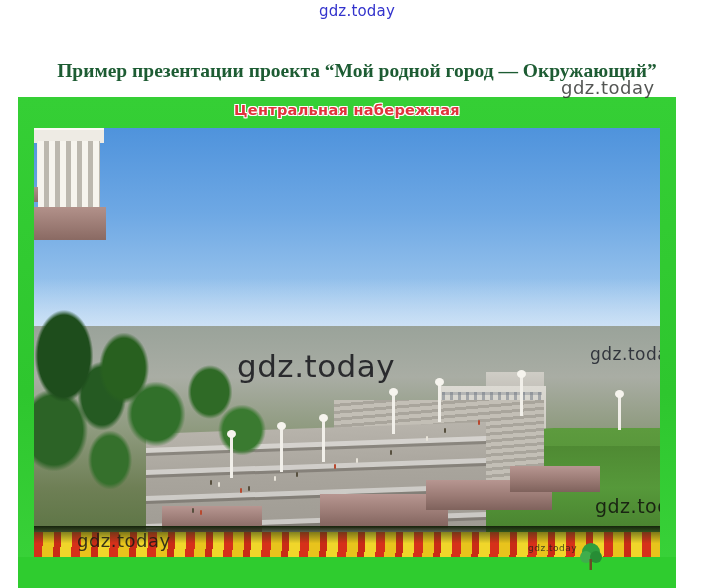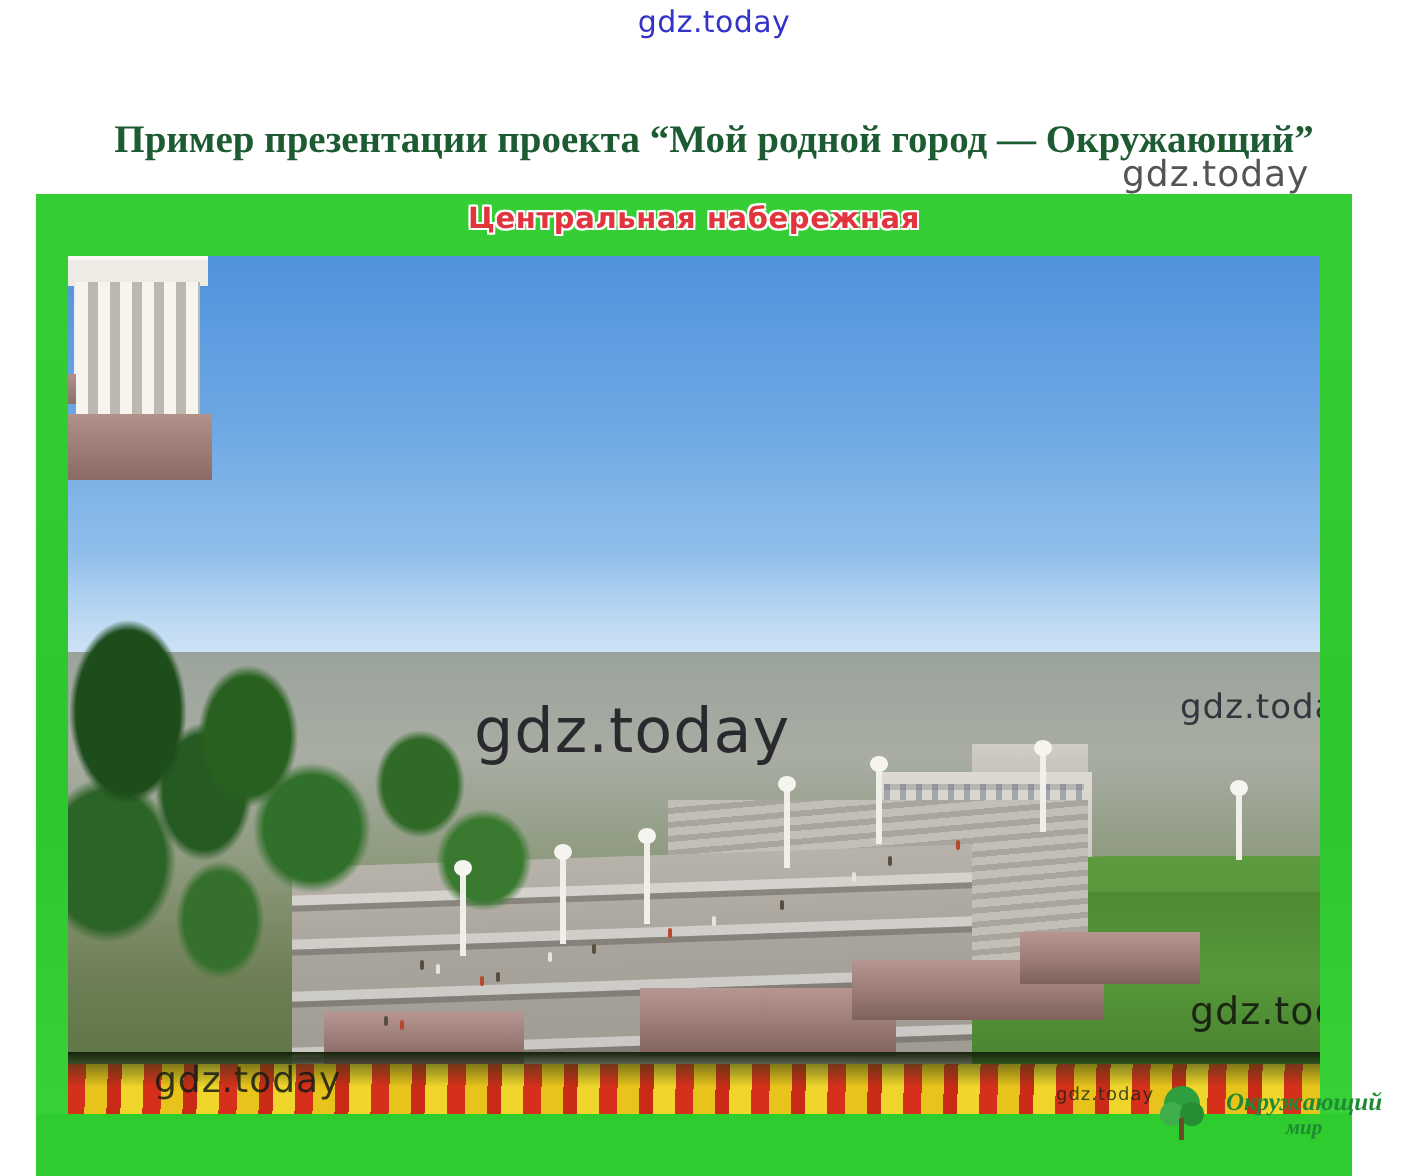--- a/index.html
+++ b/index.html
@@ -403,17 +403,13 @@
 <span class="wm" id="wm-lowleft">gdz.today</span>
 <span class="wm" id="wm-tiny">gdz.today</span>
 
 <div id="site-logo">
   <svg id="logo-tree" viewBox="0 0 22 30">
     <ellipse cx="11" cy="10" rx="9" ry="9" fill="#2f9e3e"></ellipse>
     <ellipse cx="6" cy="15" rx="6" ry="6" fill="#3fae4c"></ellipse>
     <ellipse cx="16" cy="15" rx="6" ry="6" fill="#278d35"></ellipse>
     <rect x="9.5" y="17" width="2.5" height="11" fill="#6b4a25"></rect>
   </svg>
-  <div class="logo-text">
-    <span>Окружающий</span>
-    <span class="l2">мир</span>
-  </div>
 </div>
 
 </body></html>

